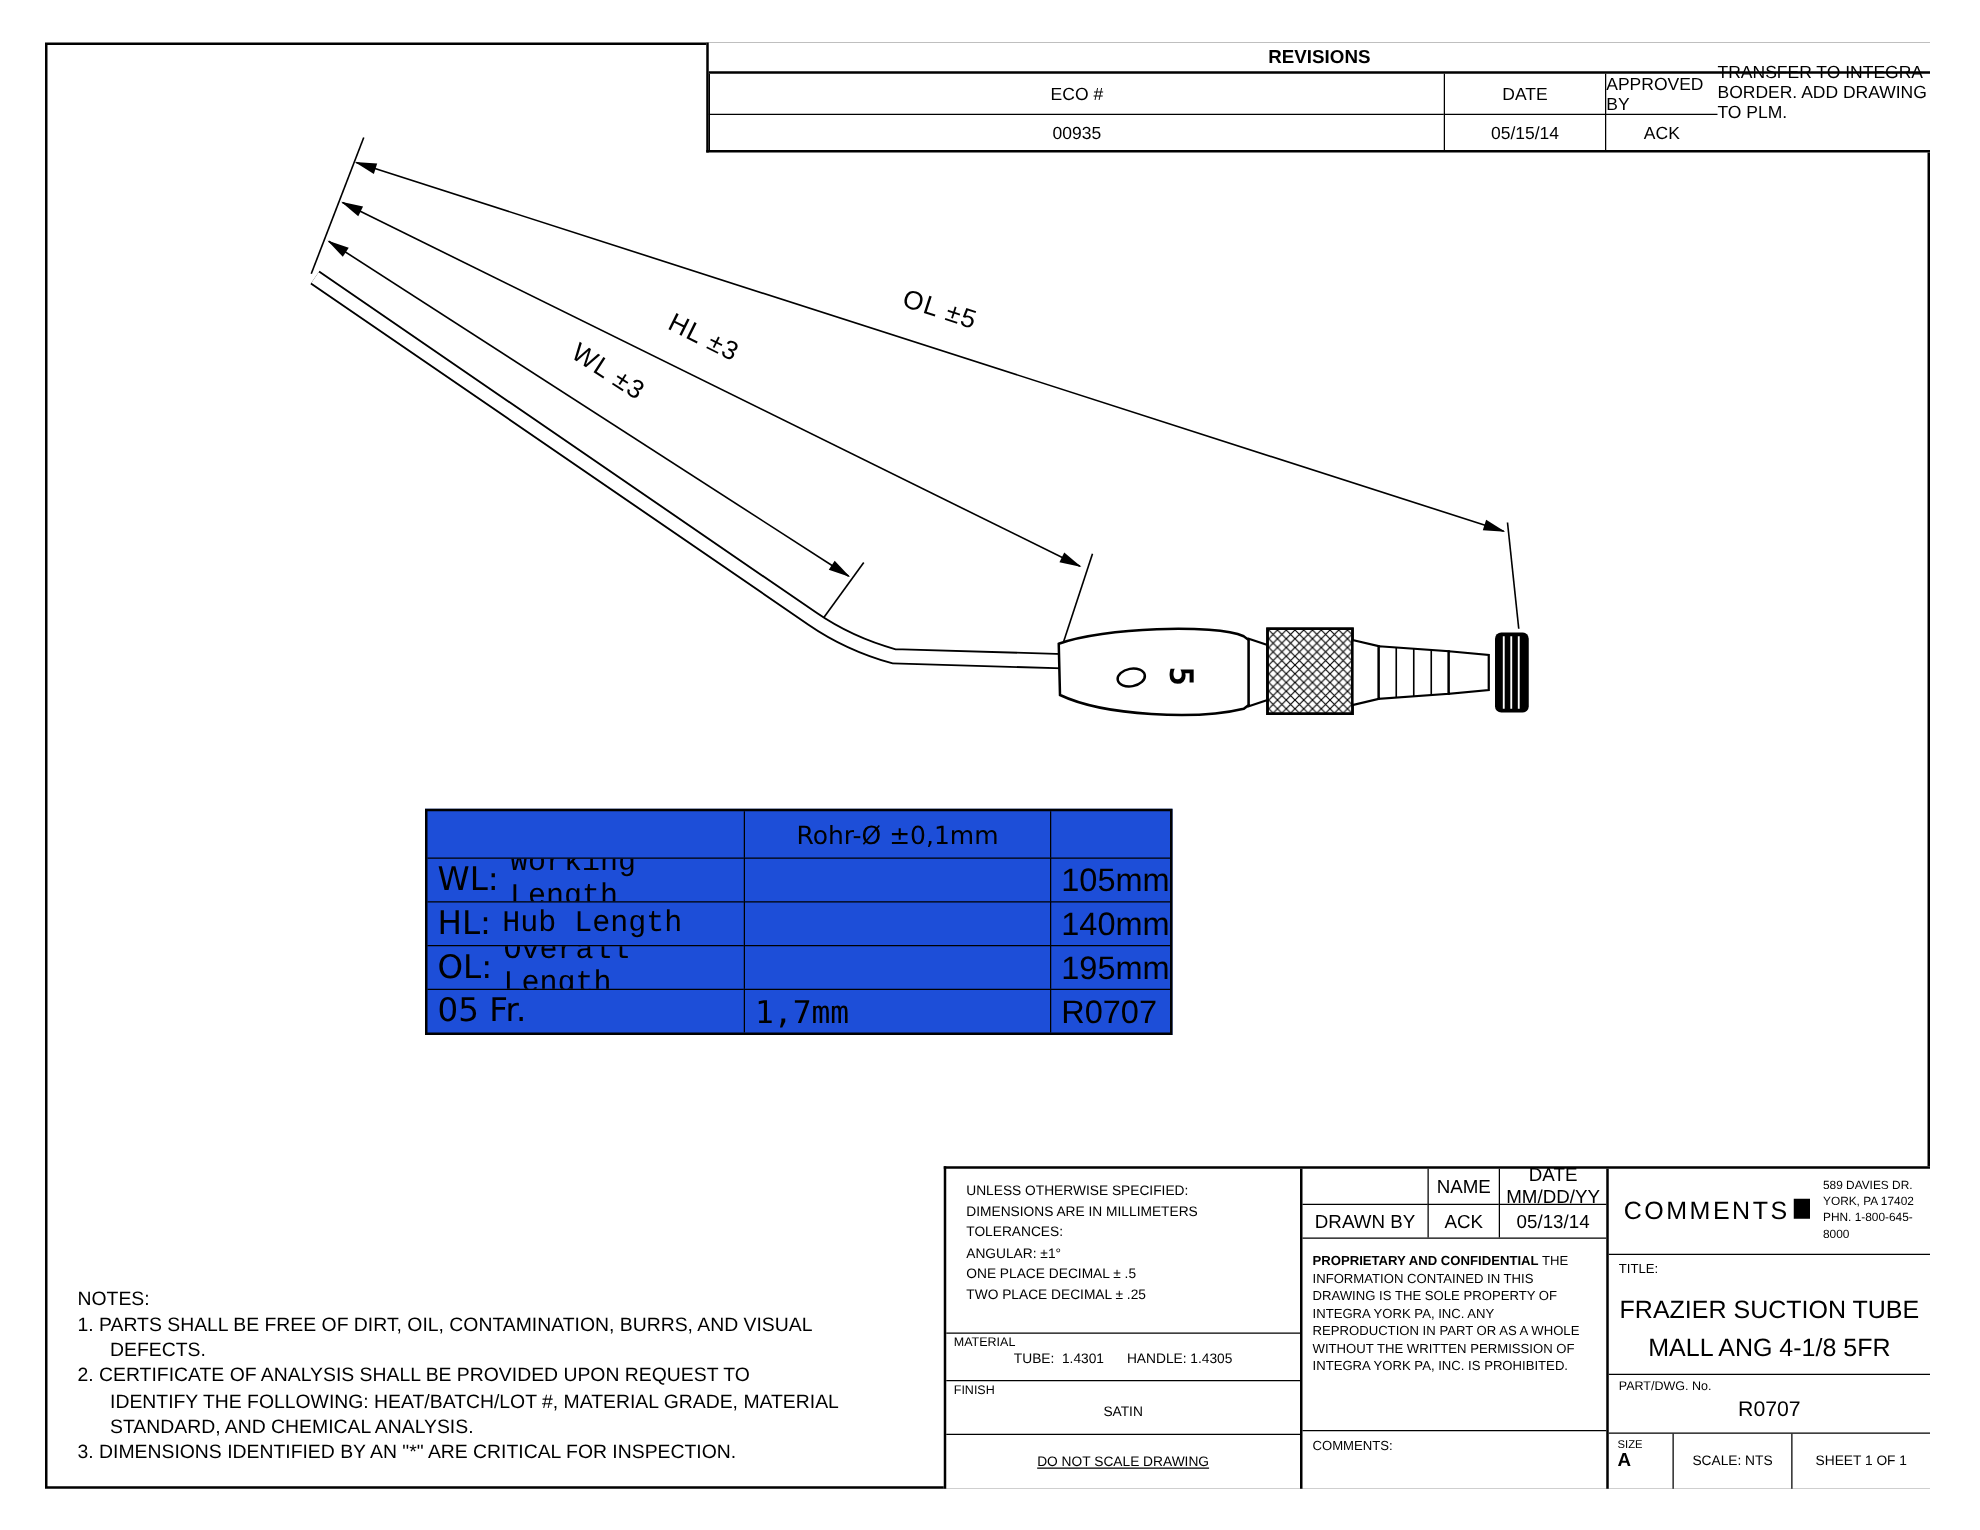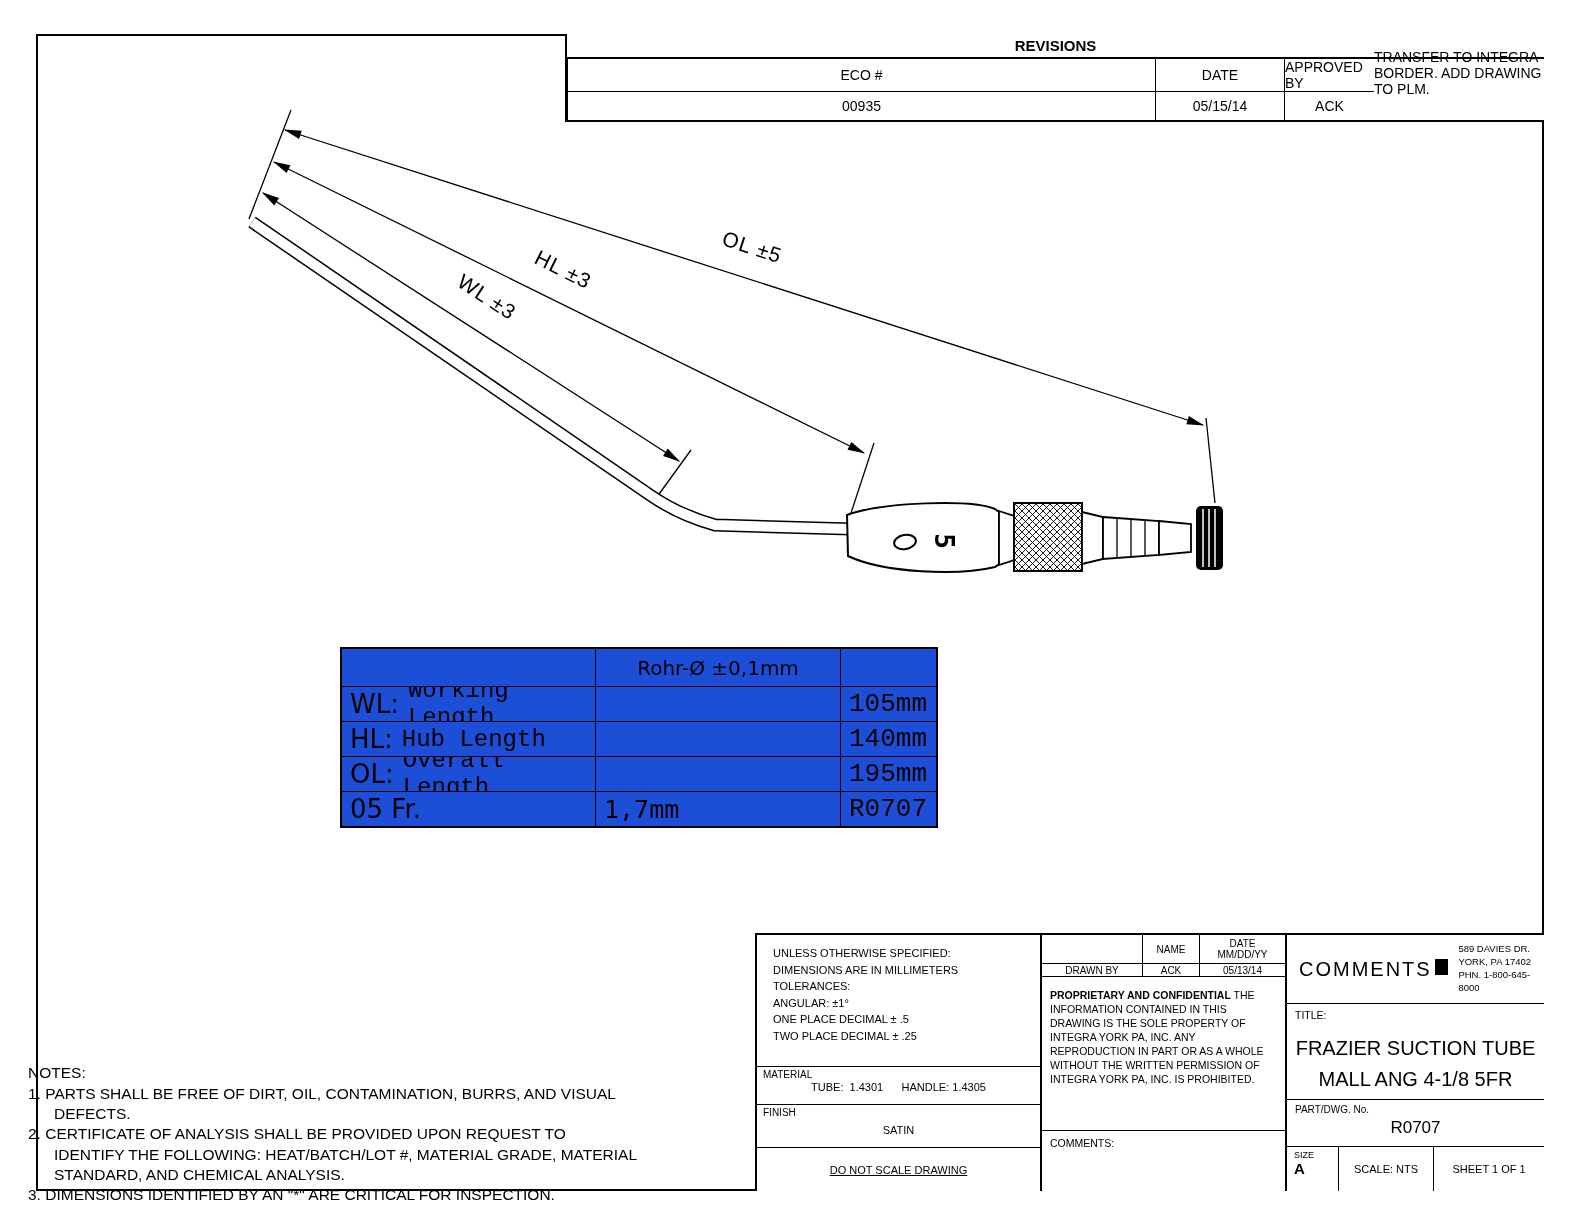--- a/index.html
+++ b/index.html
@@ -23,43 +23,43 @@
   .rev-cell.vline { border-left:1.5px solid #000; }
 
   
   .dim-table { position:absolute; left:340px; top:647px; width:598px; height:181px; border:2.5px solid #000; display:grid; grid-template-columns:253px 245px 1fr; grid-template-rows:37px 35px 35px 35px 1fr; background:#1d4ed8; }
   .dt-cell { border-left:1.5px solid #000; border-top:1.5px solid #000; display:flex; align-items:center; padding:0 8px; overflow:hidden; }
   .dt-cell.c1 { border-left:none; }
   .dt-cell.r1 { border-top:none; }
   .dt-rohr { justify-content:center; font-size:20px; font-family:"DejaVu Sans", sans-serif; }
   .dt-abbr { font-size:26px; font-family:"DejaVu Sans", sans-serif; }
   .dt-desc { font-size:24px; margin-left:9px; font-family:Liberation Mono, monospace; }
-  .dt-value { font-size:26px; font-family:Liberation Mono, monospace; }
+  .dt-value { font-size:26px; font-family:Liberation Sans, sans-serif; }
   .dt-mid { font-size:25px; font-family:"DejaVu Sans Mono", monospace; }
 
   
-  .notes { position:absolute; left:28px; top:1030px; width:612px; font-size:15.5px; line-height:1.3;margin-top:33px; }
+  .notes { position:absolute; left:62px; top:1030px; width:612px; font-size:15.5px; line-height:1.3; }
   .notes-title { margin-bottom:1px; }
   .note-item { padding-left:26px; text-indent:-26px; }
 
   
   .title-block { position:absolute; left:755px; top:933px; width:789px; height:258px; border-left:2px solid #000; border-top:2px solid #000; display:flex; background:#fff; }
   .tb-col1 { width:285px; border-right:2px solid #000; display:flex; flex-direction:column; }
   .tb-col2 { width:245px; border-right:2px solid #000; display:flex; flex-direction:column; }
   .tb-col3 { flex:1; display:flex; flex-direction:column; }
 
   .tb-tol { height:132px; border-bottom:1.5px solid #000; padding:10px 6px 0 16px; font-size:11px; line-height:1.5; white-space:pre-line; }
   .tb-material { height:38px; border-bottom:1.5px solid #000; padding:2px 6px; }
   .tb-finish { height:43px; border-bottom:1.5px solid #000; padding:2px 6px; }
   .tb-dns { flex:1; display:flex; align-items:center; justify-content:center; font-size:11px;text-decoration:underline; }
   .cell-label { font-size:10px; }
   .cell-value { text-align:center; font-size:11px; white-space:pre; margin-top:1px; }
   .tb-finish .cell-value { margin-top:6px; }
 
-  .tb-approvals { height:42px; border-bottom:1.5px solid #000; display:grid; grid-template-columns:100px 57px 1fr; grid-template-rows:29px 1fr; font-size:10px; }
+  .tb-approvals { height:56px; border-bottom:1.5px solid #000; display:grid; grid-template-columns:100px 57px 1fr; grid-template-rows:29px 1fr; font-size:15px; }
   .appr-cell { display:flex; align-items:center; justify-content:center; text-align:center; }
   .appr-cell.vline { border-left:1.5px solid #000; }
   .appr-cell.hline { border-bottom:1.5px solid #000; }
   .date-hdr { white-space:pre-line; line-height:1.15; }
   .tb-prop { height:154px; border-bottom:1.5px solid #000; padding:12px 8px 0 8px; font-size:10.5px; line-height:1.33; }
   .prop-title { font-weight:bold; }
   .tb-comments { flex:1; padding:6px 8px; font-size:10.5px; }
 
   .tb-logo { height:69px; border-bottom:1.5px solid #000; display:flex; align-items:center; padding:0 6px 0 12px; }
   .logo-text { font-size:20px; letter-spacing:2px; }

